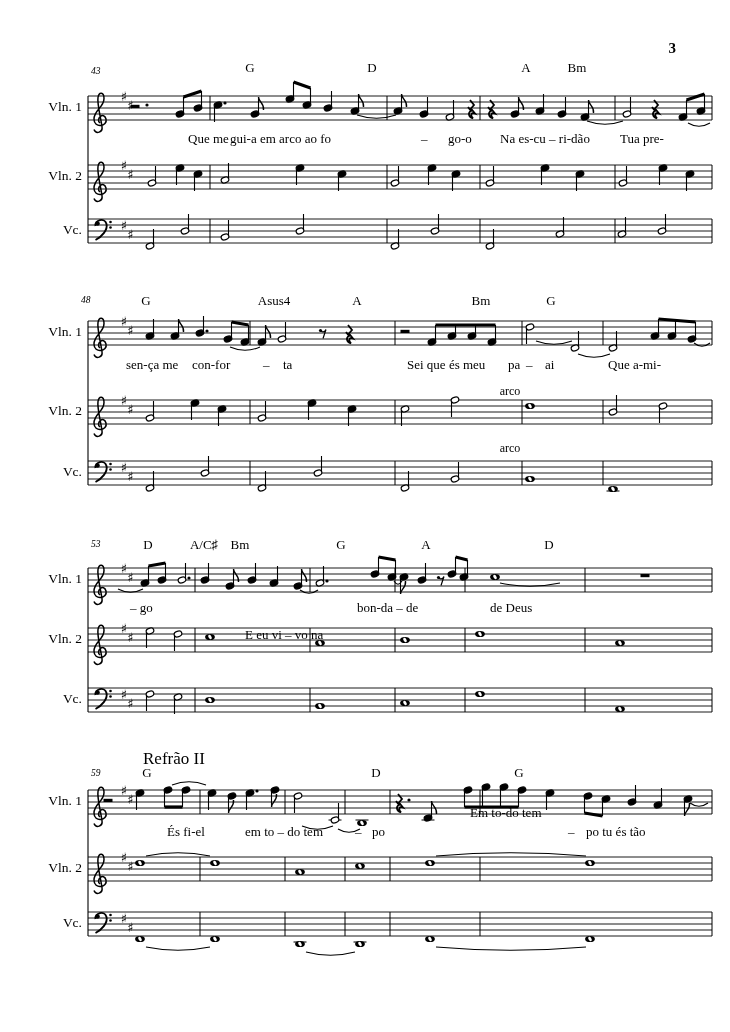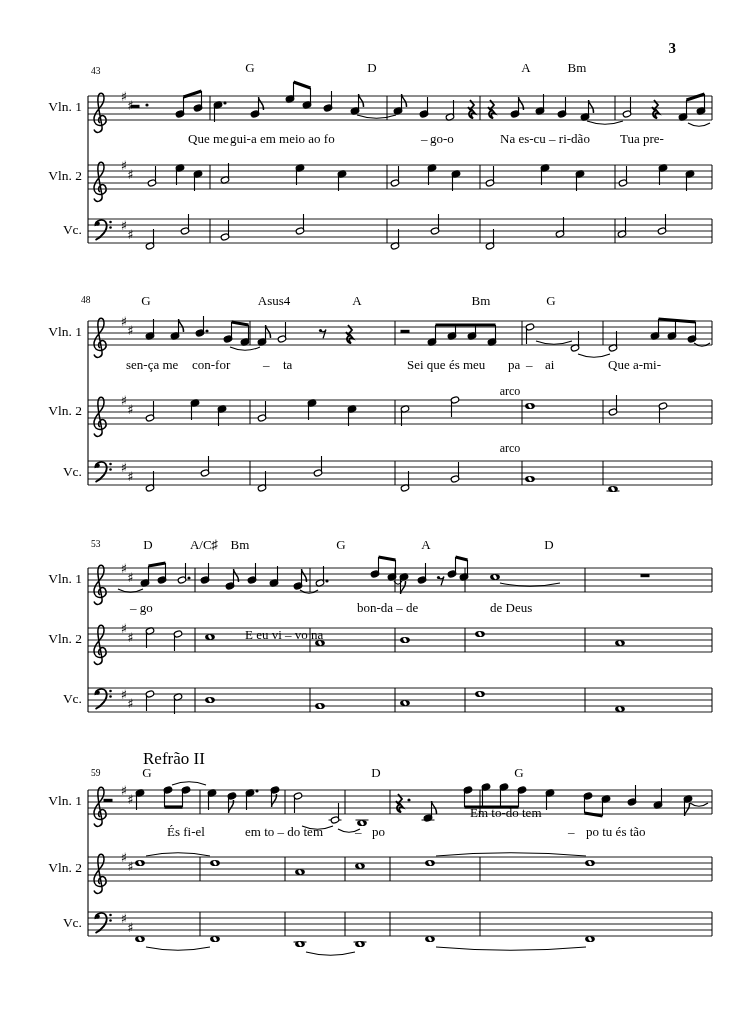--- a/index.html
+++ b/index.html
@@ -3,21 +3,21 @@
 <meta charset="utf-8">
 <style>
   html,body{margin:0;padding:0;background:#e8e8e8}
   .page{position:relative;width:730px;height:1032px;background:#ffffff;
         font-family:"Liberation Serif",serif;color:#000;overflow:hidden;margin:0 auto}
   svg#score{position:absolute;left:0;top:0}
   .t{position:absolute;white-space:nowrap;color:#000;line-height:1.1}
   .c{transform:translateX(-50%)}
   .chord{font-size:13px}
   .lyric{font-size:13px}
-  .mnum{font-size:9.5px}
+  .mnum{font-style:italic;font-size:9.5px}
   .label{font-size:13.5px;text-align:right}
   .arco{font-size:12px}
   .refrao{font-size:17px}
   .pgnum{font-weight:700;font-size:15px;text-align:right}
 </style>
 </head>
 <body>
 
 <div class="page">
   <svg id="score" width="730" height="1032" viewBox="0 0 730 1032">
@@ -588,23 +588,23 @@
         </g>
       </g>
     </svg>
   <span class="t pgnum" style="left:656px;top:40px;width:20px">3</span>
 <span class="t mnum" style="left:91px;top:66px">43</span>
     <span class="t chord c" style="left:250px;top:61px">G</span>
     <span class="t chord c" style="left:372px;top:61px">D</span>
     <span class="t chord c" style="left:526px;top:61px">A</span>
     <span class="t chord c" style="left:577px;top:61px">Bm</span>
     <span class="t lyric" style="left:188px;top:132px">Que me</span>
-    <span class="t lyric" style="left:230px;top:132px">gui-a em meio ao fo</span>
+    <span class="t lyric" style="left:230px;top:132px">gui-a em arco ao fo</span>
     <span class="t lyric" style="left:421px;top:132px">–</span>
-    <span class="t lyric" style="left:430px;top:132px">go-o</span>
+    <span class="t lyric" style="left:448px;top:132px">go-o</span>
     <span class="t lyric" style="left:500px;top:132px">Na es-cu – ri-dão</span>
     <span class="t lyric" style="left:620px;top:132px">Tua pre-</span>
     <span class="t label" style="left:0px;top:100px;width:82px">Vln. 1</span>
     <span class="t label" style="left:0px;top:169px;width:82px">Vln. 2</span>
     <span class="t label" style="left:0px;top:223px;width:82px">Vc.</span>
     <span class="t mnum" style="left:81px;top:295px">48</span>
     <span class="t chord c" style="left:146px;top:294px">G</span>
     <span class="t chord c" style="left:274px;top:294px">Asus4</span>
     <span class="t chord c" style="left:357px;top:294px">A</span>
     <span class="t chord c" style="left:481px;top:294px">Bm</span>

